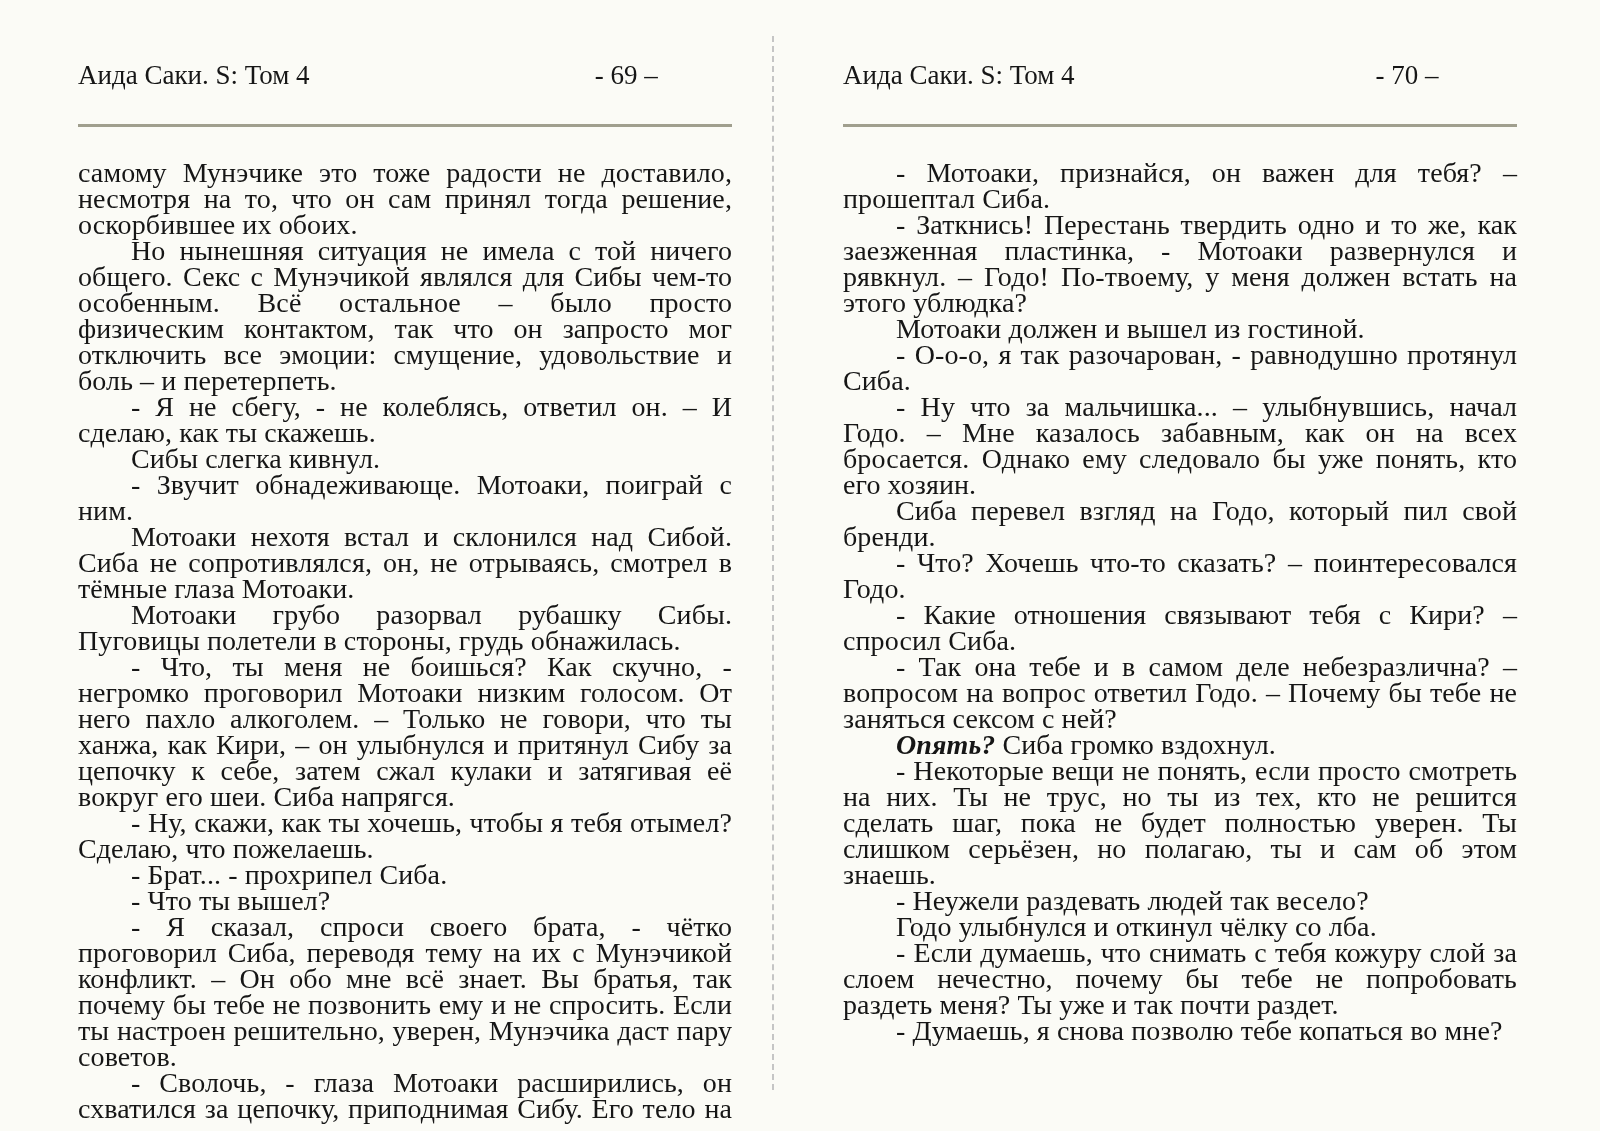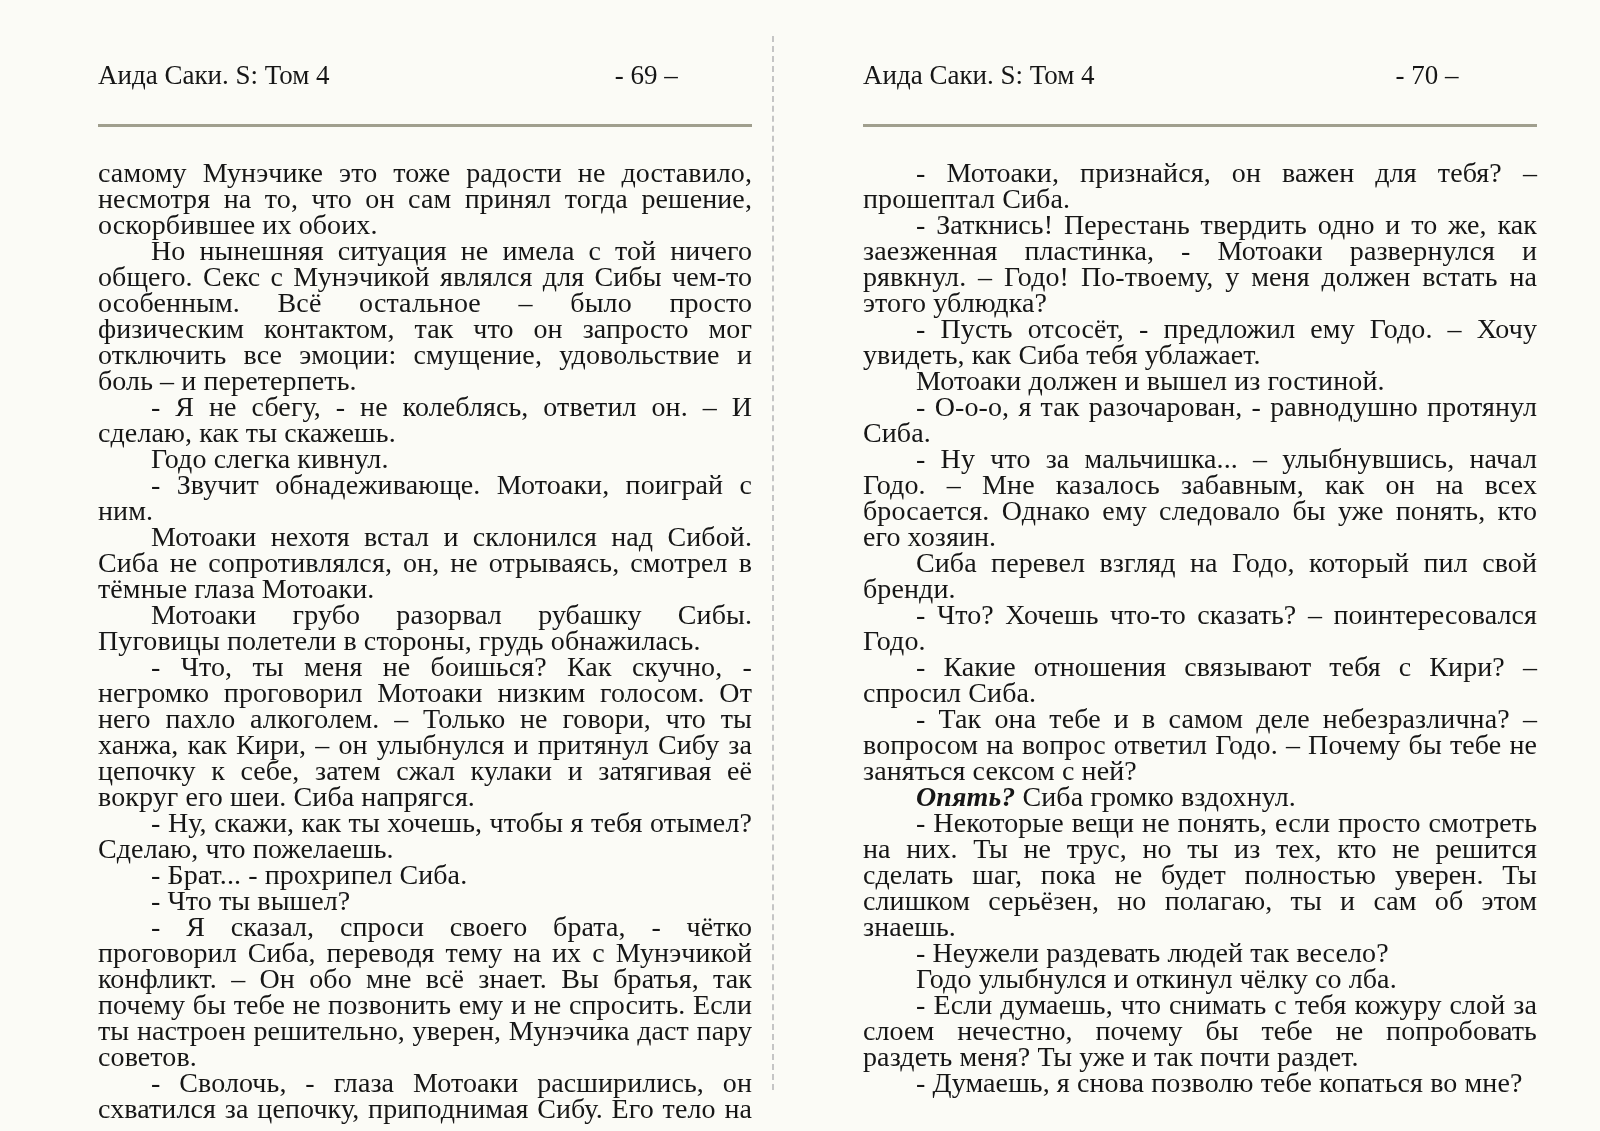--- a/index.html
+++ b/index.html
@@ -16,21 +16,20 @@
     font-family: "Liberation Serif", serif;
   }
   .spread {
     position: absolute;
     inset: 0;
   }
   .page {
     position: absolute;
     top: 0;
     height: 951px;
-    margin-left: 20px;
   }
   .page.left  { left: 78px;  width: 654px; }
   .page.right { left: 843px; width: 674px; }
 
   .page-header {
     position: relative;
     padding-top: 60px;
     font-size: 27px;
     line-height: 31px;
     white-space: nowrap;
@@ -78,21 +77,21 @@
   <section class="page left">
     <div class="page-header">
       <span class="running-title">Аида Саки. S: Том 4</span>
       <span class="pagenum">- 69 –</span>
     </div>
     <div class="rule"></div>
     <div class="body-text">
         <p class="no-indent"><span>самому Мунэчике это тоже радости не доставило, несмотря на то, что он сам принял тогда решение, оскорбившее их обоих.</span></p>
         <p class=""><span>Но нынешняя ситуация не имела с той ничего общего. Секс с Мунэчикой являлся для Сибы чем-то особенным. Всё остальное – было просто физическим контактом, так что он запросто мог отключить все эмоции: смущение, удовольствие и боль – и перетерпеть.</span></p>
         <p class=""><span>- Я не сбегу, - не колеблясь, ответил он. – И сделаю, как ты скажешь.</span></p>
-        <p class=""><span>Годо слегка кивнул.</span></p>
+        <p class=""><span>Сибы слегка кивнул.</span></p>
         <p class=""><span>- Звучит обнадеживающе. Мотоаки, поиграй с ним.</span></p>
         <p class=""><span>Мотоаки нехотя встал и склонился над Сибой. Сиба не сопротивлялся, он, не отрываясь, смотрел в тёмные глаза Мотоаки.</span></p>
         <p class=""><span>Мотоаки грубо разорвал рубашку Сибы. Пуговицы полетели в стороны, грудь обнажилась.</span></p>
         <p class=""><span>- Что, ты меня не боишься? Как скучно, - негромко проговорил Мотоаки низким голосом. От него пахло алкоголем. – Только не говори, что ты ханжа, как Кири, – он улыбнулся и притянул Сибу за цепочку к себе, затем сжал кулаки и затягивая её вокруг его шеи. Сиба напрягся.</span></p>
         <p class=""><span>- Ну, скажи, как ты хочешь, чтобы я тебя отымел? Сделаю, что пожелаешь.</span></p>
         <p class=""><span>- Брат... - прохрипел Сиба.</span></p>
         <p class=""><span>- Что ты вышел?</span></p>
         <p class=""><span>- Я сказал, спроси своего брата, - чётко проговорил Сиба, переводя тему на их с Мунэчикой конфликт. – Он обо мне всё знает. Вы братья, так почему бы тебе не позвонить ему и не спросить. Если ты настроен решительно, уверен, Мунэчика даст пару советов.</span></p>
         <p class=""><span>- Сволочь, - глаза Мотоаки расширились, он схватился за цепочку, приподнимая Сибу. Его тело на секунду повисло в воздухе, но цепочка не выдержала веса и порвалась.</span></p>
       </div>
@@ -102,21 +101,20 @@
 
   <section class="page right">
     <div class="page-header">
       <span class="running-title">Аида Саки. S: Том 4</span>
       <span class="pagenum">- 70 –</span>
     </div>
     <div class="rule"></div>
     <div class="body-text">
         <p class=""><span>- Мотоаки, признайся, он важен для тебя? – прошептал Сиба.</span></p>
         <p class=""><span>- Заткнись! Перестань твердить одно и то же, как заезженная пластинка, - Мотоаки развернулся и рявкнул. – Годо! По-твоему, у меня должен встать на этого ублюдка?</span></p>
-        <p class=""><span>- Пусть отсосёт, - предложил ему Годо. – Хочу увидеть, как Сиба тебя ублажает.</span></p>
         <p class=""><span>Мотоаки должен и вышел из гостиной.</span></p>
         <p class=""><span>- О-о-о, я так разочарован, - равнодушно протянул Сиба.</span></p>
         <p class=""><span>- Ну что за мальчишка... – улыбнувшись, начал Годо. – Мне казалось забавным, как он на всех бросается. Однако ему следовало бы уже понять, кто его хозяин.</span></p>
         <p class=""><span>Сиба перевел взгляд на Годо, который пил свой бренди.</span></p>
         <p class=""><span>- Что? Хочешь что-то сказать? – поинтересовался Годо.</span></p>
         <p class=""><span>- Какие отношения связывают тебя с Кири? – спросил Сиба.</span></p>
         <p class=""><span>- Так она тебе и в самом деле небезразлична? – вопросом на вопрос ответил Годо. – Почему бы тебе не заняться сексом с ней?</span></p>
         <p class=""><span class="italic">Опять?</span><span> Сиба громко вздохнул.</span></p>
         <p class=""><span>- Некоторые вещи не понять, если просто смотреть на них. Ты не трус, но ты из тех, кто не решится сделать шаг, пока не будет полностью уверен. Ты слишком серьёзен, но полагаю, ты и сам об этом знаешь.</span></p>
         <p class=""><span>- Неужели раздевать людей так весело?</span></p>

